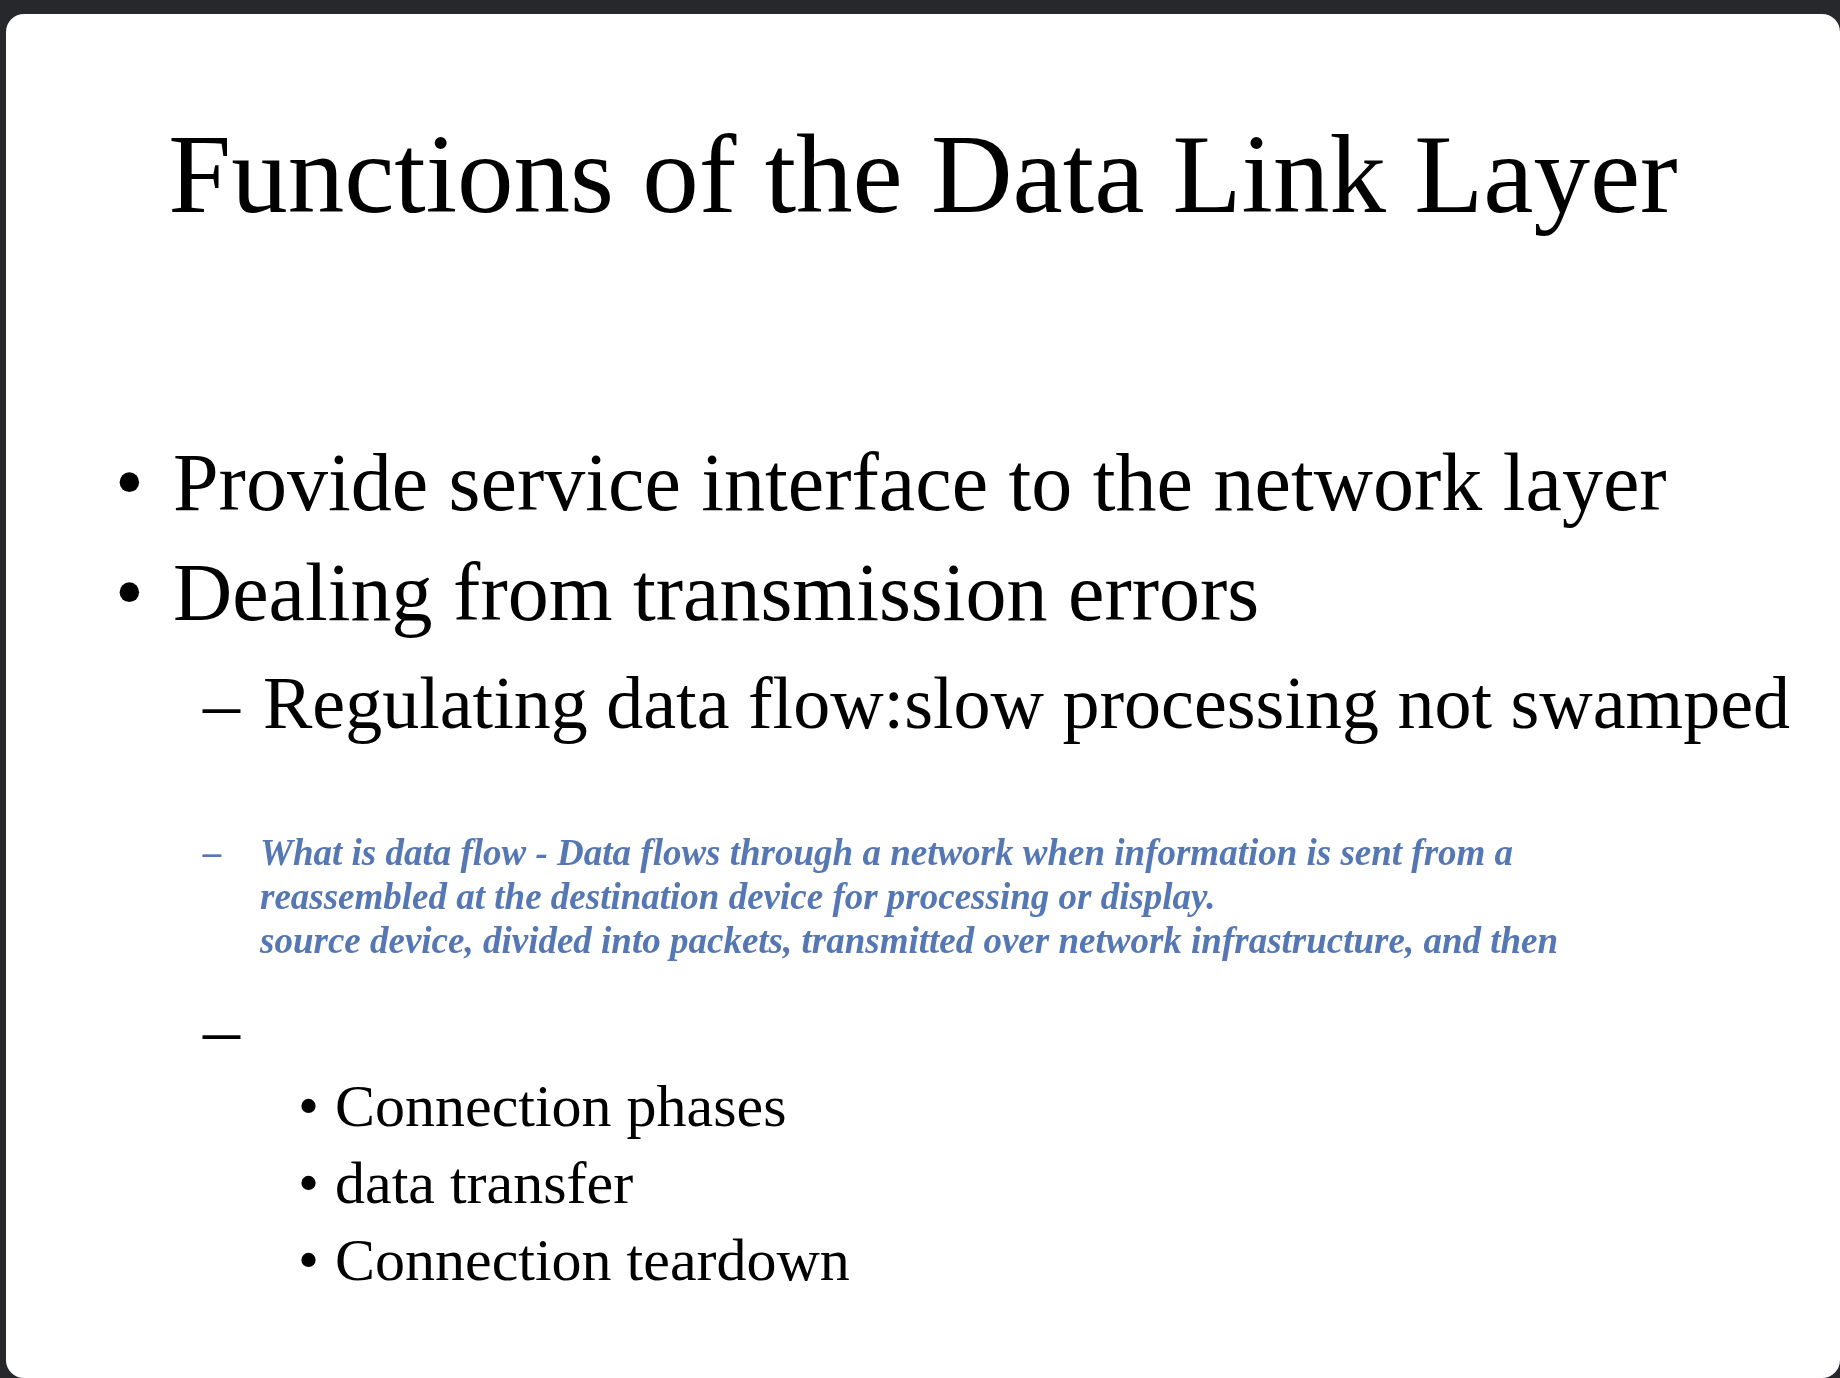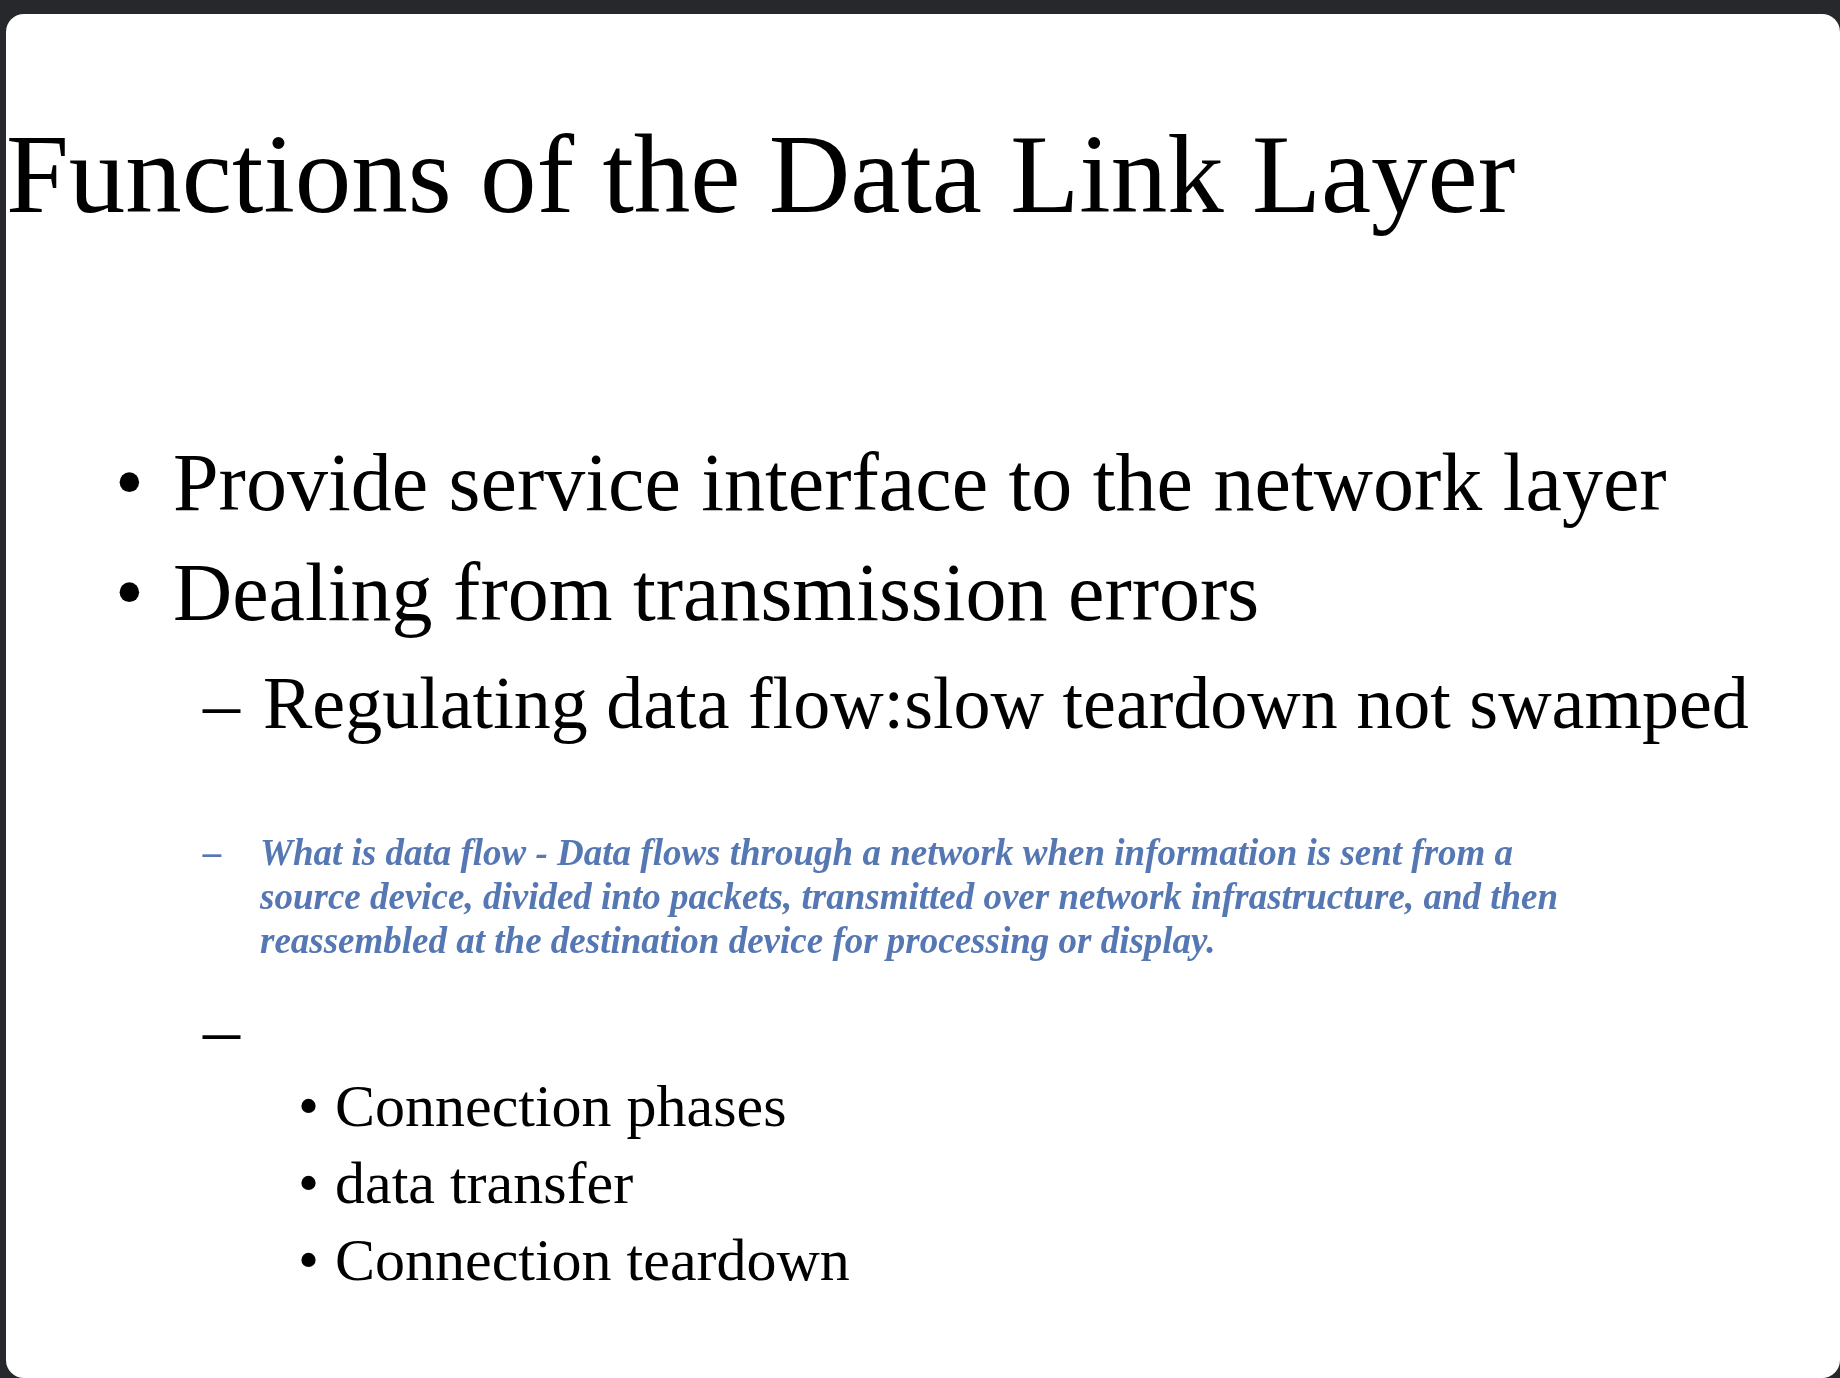--- a/index.html
+++ b/index.html
@@ -26,20 +26,21 @@
     border-radius: 18px;
     font-family: "Liberation Serif", serif;
     color: #000000;
   }
   .title {
     position: absolute;
     top: 103px;
     left: 0;
     width: 100%;
     margin: 0;
+    text-align: center;
     font-size: 113px;
     font-weight: 400;
     line-height: 1;
     white-space: nowrap;
   }
   .row {
     position: absolute;
     display: flex;
     align-items: flex-start;
     line-height: 1;
@@ -77,30 +78,30 @@
     </div>
 
     <div class="row l1" style="top:538px">
       <span class="marker">•</span>
       <span class="txt">Dealing from transmission errors</span>
     </div>
 
     <div class="row l2" style="top:652px">
       <span class="marker">–</span>
       <div class="lines">
-        <div>Regulating data flow:slow teardown not swamped</div>
+        <div>Regulating data flow:slow processing not swamped</div>
       </div>
     </div>
 
     <div class="row note" style="top:817px">
       <span class="marker">–</span>
       <div class="lines">
         <div>What is data flow - Data flows through a network when information is sent from a</div>
+        <div>reassembled at the destination device for processing or display.</div>
         <div>source device, divided into packets, transmitted over network infrastructure, and then</div>
-        <div>reassembled at the destination device for processing or display.</div>
       </div>
     </div>
 
     <div class="row l2" style="top:978px">
       <span class="marker">–</span>
     </div>
 
     <div class="row l3" style="top:1062px">
       <span class="marker">•</span>
       <span class="txt">Connection phases</span>

